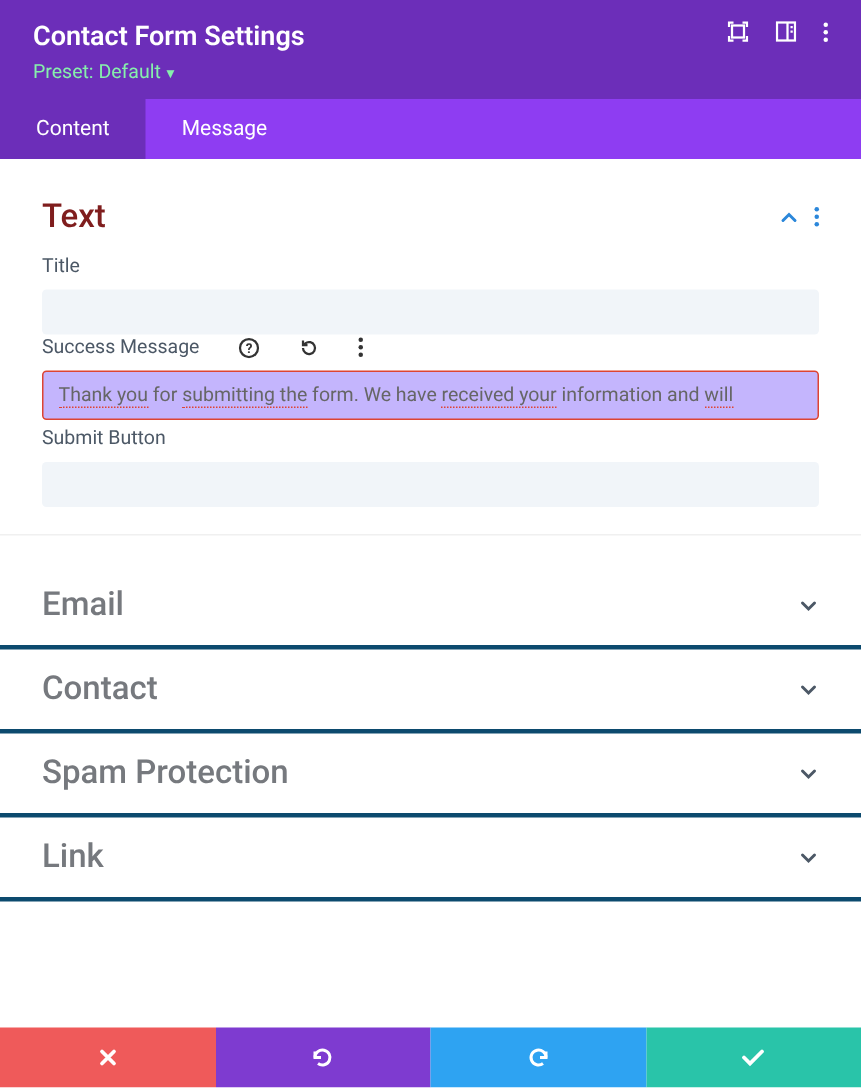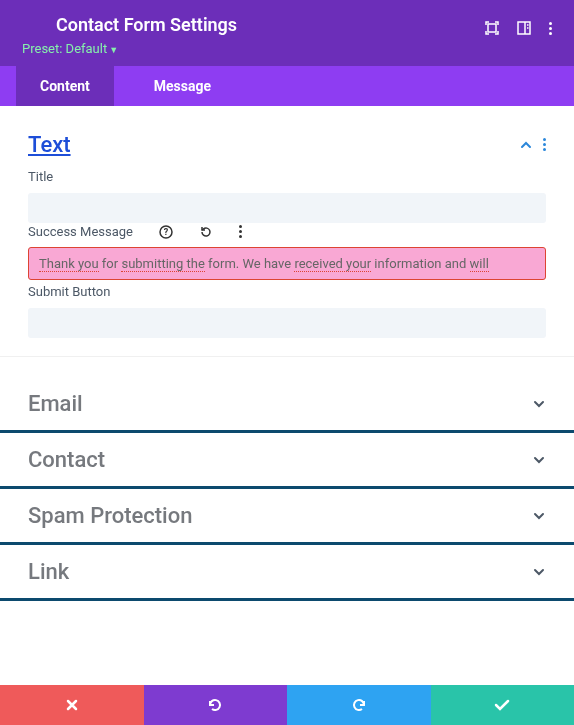--- a/index.html
+++ b/index.html
@@ -1,39 +1,39 @@
 <!DOCTYPE html>
 <html><head>
 <meta charset="utf-8">
 <style>
   * { box-sizing: border-box; margin: 0; padding: 0; }
   body { font-family: -apple-system, BlinkMacSystemFont, "Segoe UI", Roboto, Arial, sans-serif; width: 574px; height: 725px; background: #fff; display: flex; flex-direction: column; }
   .header { background: #6c2eb9; color: #fff; padding: 14px 22px 10px; }
-  .header-top { display: flex; justify-content: space-between; align-items: flex-end; margin-left: 34px; }
+  .header-top { display: flex; justify-content: space-between; align-items: flex-start; }
   .title { font-size: 18px; font-weight: 600; }
   .header-icons { display: flex; gap: 18px; align-items: center; }
   .header-icons span { display: inline-flex; cursor: pointer; }
   .preset { font-size: 13px; margin-top: 6px; color: #86efac; }
   .preset-caret { font-size: 9px; margin-left: 2px; }
   .tabs { background: #8e3df2; display: flex; color: #fff; }
-  .tab { padding: 12px 24px; font-size: 14px; font-weight: 700; cursor: pointer; margin-left: 16px; }
+  .tab { padding: 12px 24px; font-size: 14px; font-weight: 400; cursor: pointer; }
   .tab.active { background: #6c2eb9; }
   .main { flex: 1; overflow-y: auto; padding: 18px 0 0; }
   .section { padding: 0 28px 18px; border-bottom: 1px solid #f0f0f0; }
   .section-header { display: flex; justify-content: space-between; align-items: center; padding: 8px 0; cursor: pointer; }
   .section-title { font-size: 22px; font-weight: 500; }
-  .section-title.open { color: #1d4ed8; text-decoration: underline; }
+  .section-title.open { color: #7f1d1d; }
   .section-title.closed { color: #76797e; }
   .section-controls { display: flex; gap: 10px; align-items: center; color: #2b87da; }
   .field { margin-top: 1px; }
   .field-label { font-size: 13px; color: #4c5866; display: inline-block; }
   .label-row { display: flex; align-items: center; gap: 26px; }
   .label-icon { cursor: pointer; color: #333; display: inline-flex; }
   .input { width: 100%; background: #f1f5f9; border: none; border-radius: 3px; padding: 8px 10px; font-size: 13px; color: #666; margin-top: 8px; height: 30px; }
-  .input.highlight { border: 1.5px solid #d43; background: #f9a8d4; height: auto; min-height: 30px; }
+  .input.highlight { border: 1.5px solid #d43; background: #c4b5fd; height: auto; min-height: 30px; }
   .underline-red { border-bottom: 1px dotted #d43; }
   .collapsed-section { padding: 14px 28px; border-bottom: 3px solid #0c4a6e; display: flex; justify-content: space-between; align-items: center; cursor: pointer; }
   .footer { display: flex; height: 40px; }
   .footer-btn { flex: 1; display: flex; align-items: center; justify-content: center; color: #fff; cursor: pointer; font-size: 16px; }
   .btn-cancel { background: #ef5a5a; }
   .btn-undo { background: #7e3bd0; }
   .btn-redo { background: #2ea3f2; }
   .btn-save { background: #29c4a9; }
   .chev { font-size: 14px; color: #4c5866; }
   .vdots { display: inline-flex; flex-direction: column; gap: 2px; }

